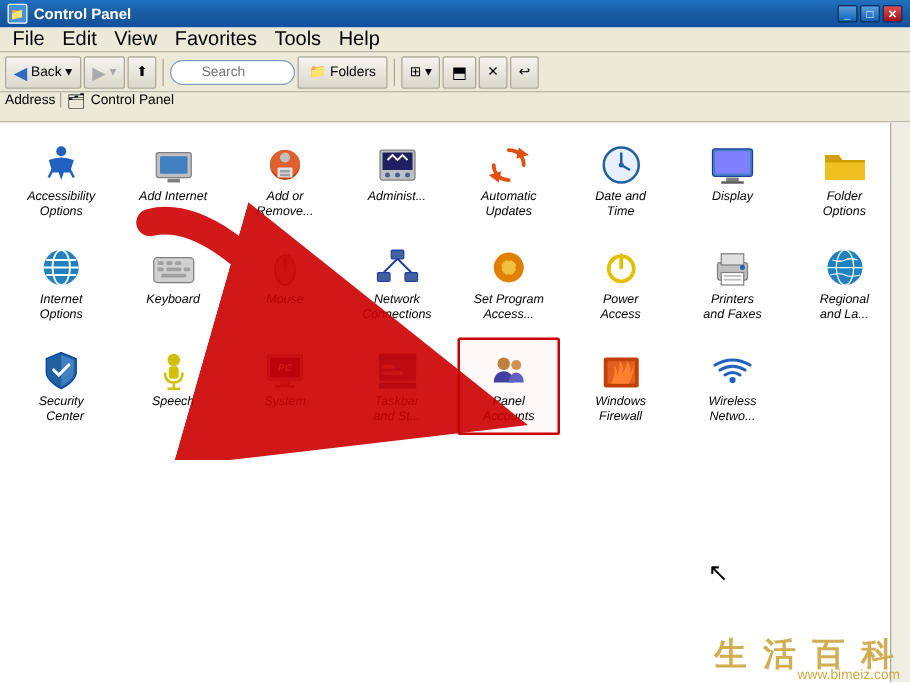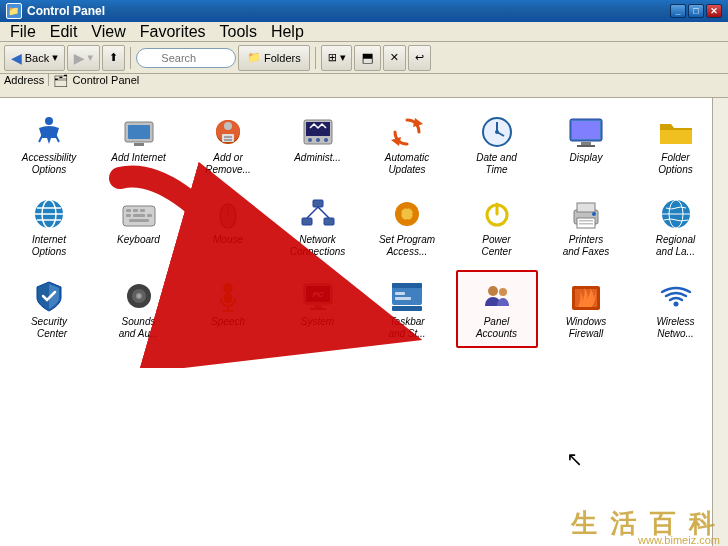--- a/index.html
+++ b/index.html
@@ -476,21 +476,21 @@
 Access...</div>
       </div>
       <div class="icon-item">
         <div class="icon-img" style="font-size: 28px;">
           <svg width="36" height="36" viewBox="0 0 36 36" xmlns="http://www.w3.org/2000/svg">
       <circle cx="18" cy="19" r="10" fill="none" stroke="#e0c000" stroke-width="3"></circle>
       <line x1="18" y1="8" x2="18" y2="18" stroke="#e0c000" stroke-width="3" stroke-linecap="round"></line>
     </svg>
         </div>
         <div class="icon-label" style="white-space: pre-line;">Power
-Center</div>
+Access</div>
       </div>
       <div class="icon-item">
         <div class="icon-img" style="font-size: 28px;">
           <svg width="36" height="36" viewBox="0 0 36 36" xmlns="http://www.w3.org/2000/svg">
       <rect x="6" y="14" width="24" height="14" rx="2" fill="#c0c0c0" stroke="#808080" stroke-width="1"></rect>
       <rect x="9" y="7" width="18" height="9" fill="#e0e0e0" stroke="#808080" stroke-width="1"></rect>
       <rect x="9" y="22" width="18" height="10" fill="white" stroke="#808080" stroke-width="1"></rect>
       <rect x="11" y="24" width="14" height="1.5" fill="#c0c0c0"></rect>
       <rect x="11" y="27" width="14" height="1.5" fill="#c0c0c0"></rect>
       <circle cx="26" cy="18" r="2" fill="#2060c0"></circle>
@@ -515,32 +515,20 @@
       <div class="icon-item">
         <div class="icon-img" style="font-size: 28px;">
           <svg width="36" height="36" viewBox="0 0 36 36" xmlns="http://www.w3.org/2000/svg">
       <path d="M18,4 L30,9 L30,20 C30,27 18,33 18,33 C18,33 6,27 6,20 L6,9 Z" fill="#2060a0" stroke="#0040a0" stroke-width="1"></path>
       <path d="M18,6 L28,10 L28,20 C28,26 18,31 18,31" fill="#4080c0"></path>
       <path d="M12,18 L16,22 L24,14" stroke="white" stroke-width="2.5" fill="none" stroke-linecap="round"></path>
     </svg>
         </div>
         <div class="icon-label" style="white-space: pre-line; text-align: right;">Security
 Center</div>
-      </div>
-      <div class="icon-item">
-        <div class="icon-img" style="font-size: 28px;">
-          <svg width="36" height="36" viewBox="0 0 36 36" xmlns="http://www.w3.org/2000/svg">
-      <circle cx="18" cy="18" r="12" fill="#404040"></circle>
-      <circle cx="18" cy="18" r="7" fill="#606060"></circle>
-      <circle cx="18" cy="18" r="3" fill="#909090"></circle>
-      <circle cx="18" cy="18" r="1" fill="#c0c0c0"></circle>
-    </svg>
-        </div>
-        <div class="icon-label" style="white-space: pre-line;">Sounds
-and Au...</div>
       </div>
       <div class="icon-item">
         <div class="icon-img" style="font-size: 28px;">
           <svg width="36" height="36" viewBox="0 0 36 36" xmlns="http://www.w3.org/2000/svg">
       <circle cx="18" cy="10" r="5" fill="#d0c000"></circle>
       <rect x="14" y="15" width="8" height="10" rx="3" fill="#d0c000"></rect>
       <path d="M11,20 Q11,28 18,28 Q25,28 25,20" stroke="#d0c000" stroke-width="2" fill="none"></path>
       <line x1="18" y1="28" x2="18" y2="33" stroke="#d0c000" stroke-width="2"></line>
       <line x1="13" y1="33" x2="23" y2="33" stroke="#d0c000" stroke-width="2"></line>
     </svg>

